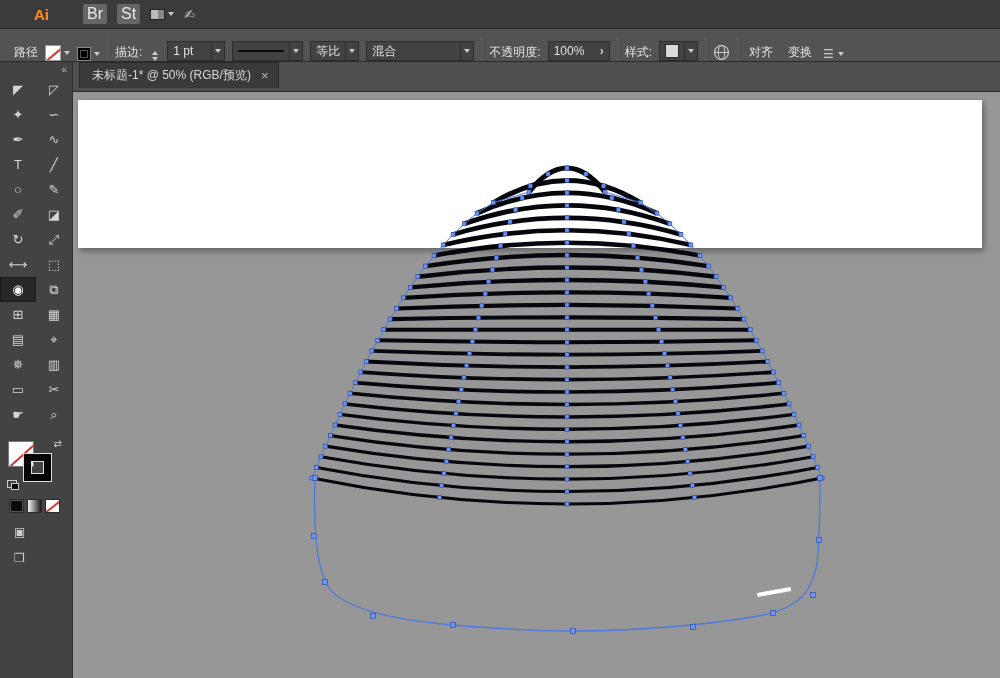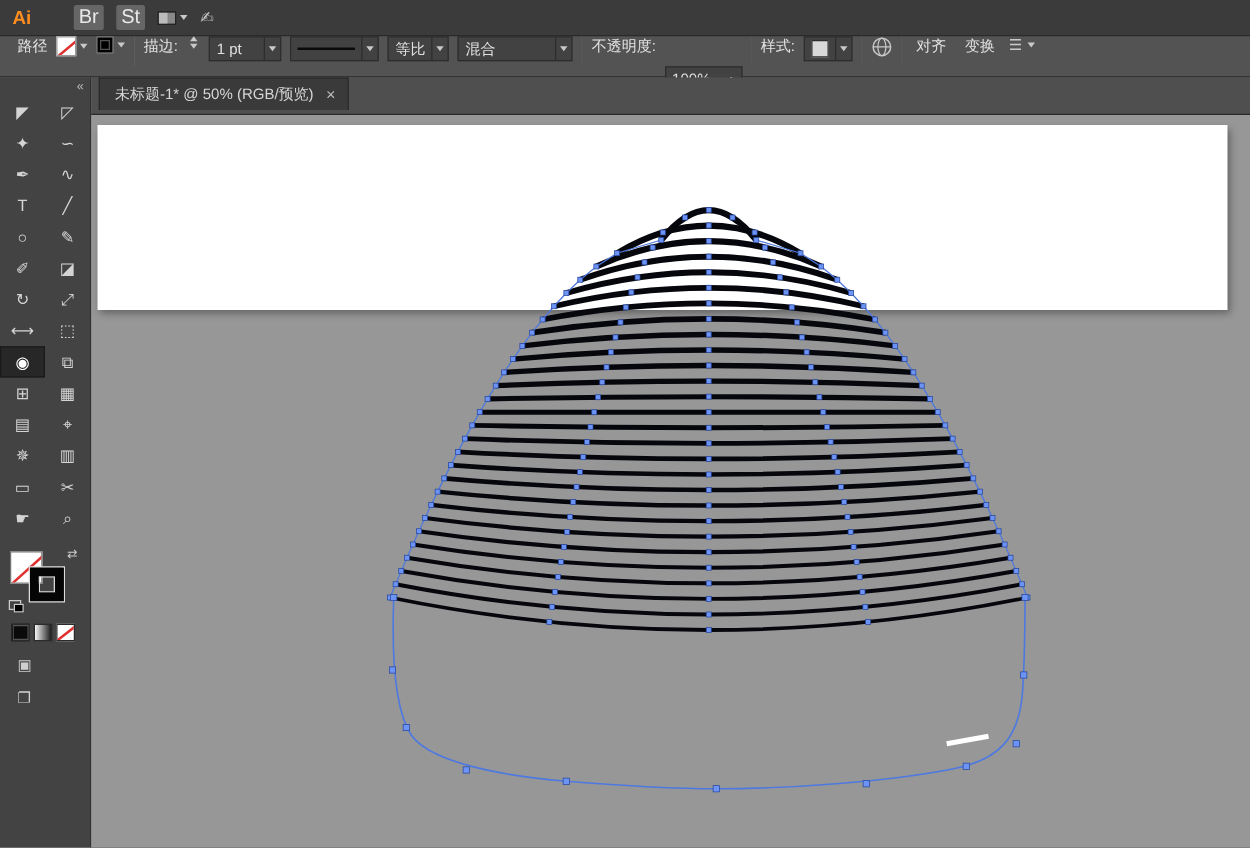--- a/index.html
+++ b/index.html
@@ -1,31 +1,31 @@
 <!DOCTYPE html>
 <html><head>
 <meta charset="utf-8">
 <style>
   * { margin:0; padding:0; box-sizing:border-box; }
   body { font-family:"Liberation Sans","DejaVu Sans",sans-serif; background:#222; }
   .app { width:1000px; height:678px; position:relative; overflow:hidden; background:#979797; font-size:12px; }
 
   
-  .menubar { height:28px; background:#3b3b3b; display:flex; align-items:center; color:#e6e6e6; }
+  .menubar { height:28px; background:#3b3b3b; display:flex; align-items:center; color:#e6e6e6;padding-left:24px; }
   .logo { color:#ff8e1e; font-weight:bold; font-size:15px; padding:0 12px 0 10px; }
   .menu-item { padding:0 11px; height:28px; line-height:28px; cursor:default; }
   .mb-right { display:flex; align-items:center; gap:10px; margin-left:22px; }
   .badge { background:#666; color:#e8e8e8; font-size:16px; padding:2px 4px; border-radius:2px; line-height:1; }
   .ws-icon { display:flex; align-items:center; gap:3px; color:#ccc; }
   .grid-glyph { width:15px; height:11px; background:linear-gradient(#bbb,#bbb) left/7px 100% no-repeat, linear-gradient(#888,#888); border:1px solid #222; }
   .caret { width:0; height:0; border-left:3px solid transparent; border-right:3px solid transparent; border-top:4px solid #c9c9c9; }
 
   
   .controlbar { height:34px; background:#535353; border-top:1px solid #2a2a2a; border-bottom:1px solid #2a2a2a;
-                display:flex; align-items:flex-start; gap:7px; padding:0 8px 0 14px; color:#e2e2e2; }
+                display:flex; align-items:flex-end; gap:7px; padding:0 8px 0 14px; color:#e2e2e2; }
   .sep { width:1px; height:24px; background:#434343; border-right:1px solid #5e5e5e; }
   .swatch-wrap { display:flex; align-items:center; gap:3px; }
   .swatch-none { width:16px; height:16px; background:#fff; border:1px solid #9a9a9a; position:relative; overflow:hidden; }
   .swatch-none::after { content:''; position:absolute; left:-3px; top:6px; width:26px; border-top:2px solid #e03131; transform:rotate(-40deg); }
   .swatch-black { width:14px; height:14px; background:#000; border:1px solid #888; box-shadow:inset 0 0 0 2px #000, inset 0 0 0 3px #535353; }
   .stepper { display:flex; flex-direction:column; gap:2px; width:11px; align-items:center; }
   .tri-up { width:0; height:0; border-left:3px solid transparent; border-right:3px solid transparent; border-bottom:4px solid #ccc; }
   .dd { display:inline-flex; align-items:center; background:#424242; border:1px solid #2d2d2d; height:20px; padding-left:5px; color:#e0e0e0; }
   .dd .arrow-box { width:13px; height:100%; display:flex; align-items:center; justify-content:center; border-left:1px solid #2d2d2d; margin-left:5px; }
   .line-preview { width:46px; height:2px; background:#0a0a0a; }
@@ -111,21 +111,21 @@
       <span class="arrow-box">
           <span class="caret"></span>
         </span>
     </div>
     <div class="dd">
       <span>等比</span>
       <span class="arrow-box">
           <span class="caret"></span>
         </span>
     </div>
-    <div class="dd" style="width:92px;">
+    <div class="dd" style="width:108px;">
       <span>混合</span>
       <span class="arrow-box" style="margin-left:auto;">
           <span class="caret"></span>
         </span>
     </div>
     <span class="sep"></span>
     <span>不透明度:</span>
     <div class="dd" style="width:62px;margin-top:24px;">
       <span>100%</span>
       <span class="flyout" style="margin-left:auto;">›</span>

